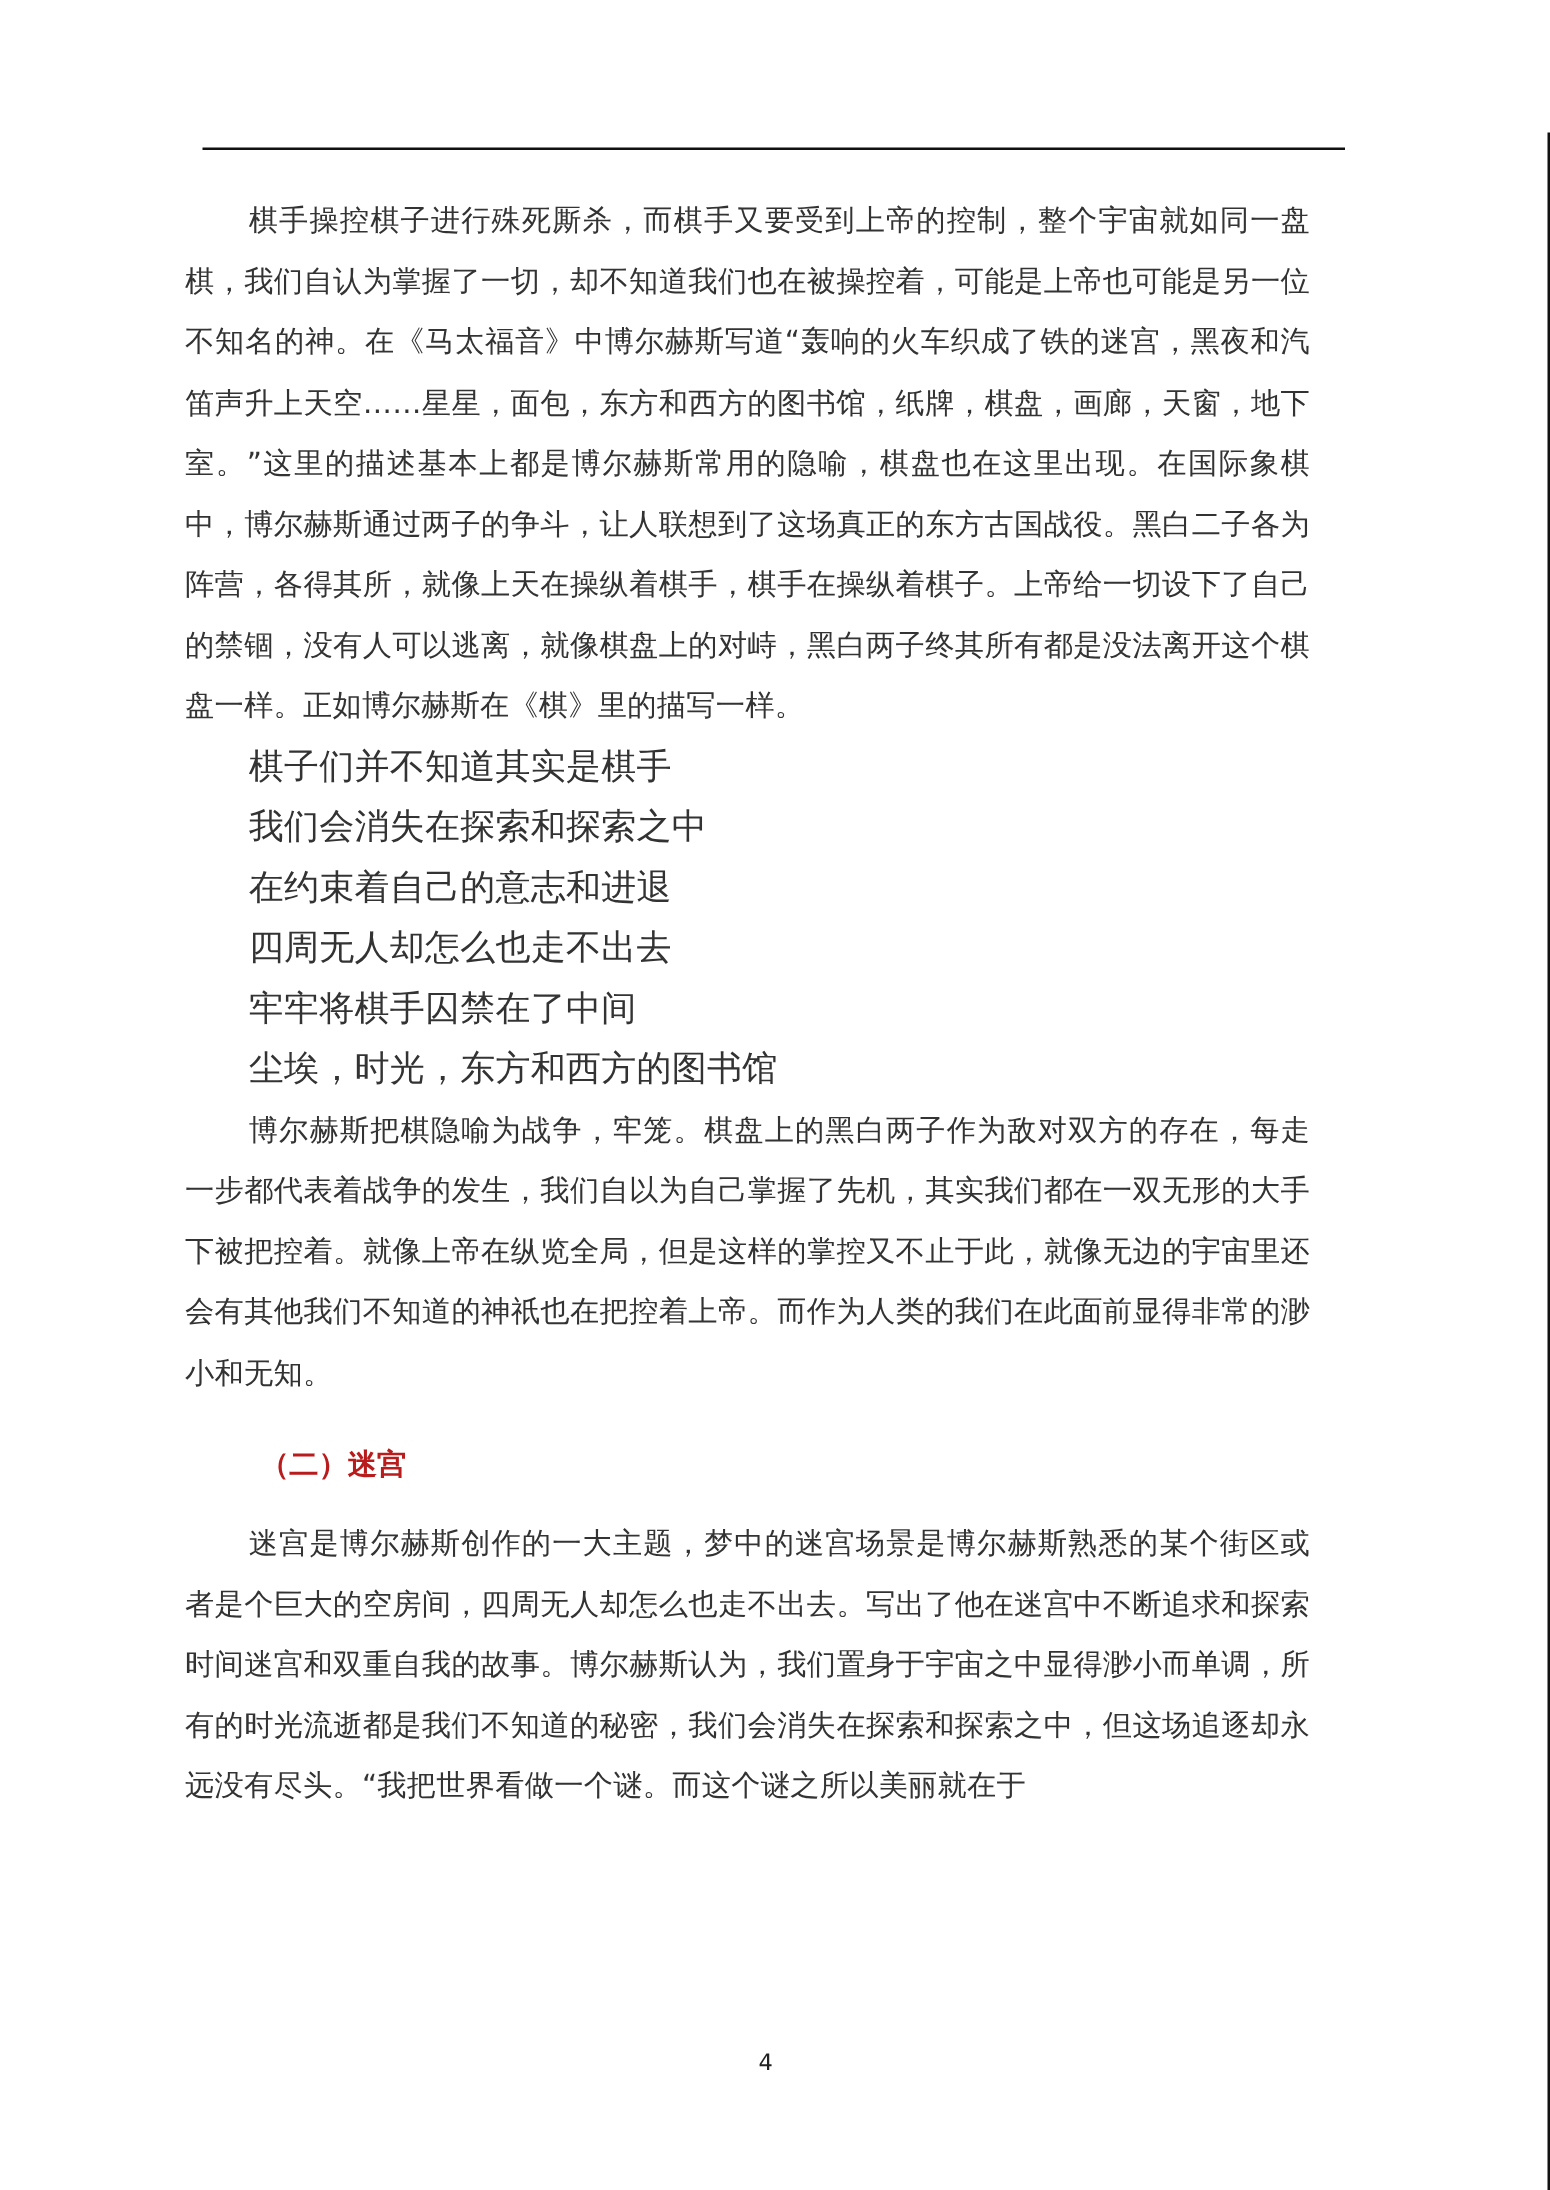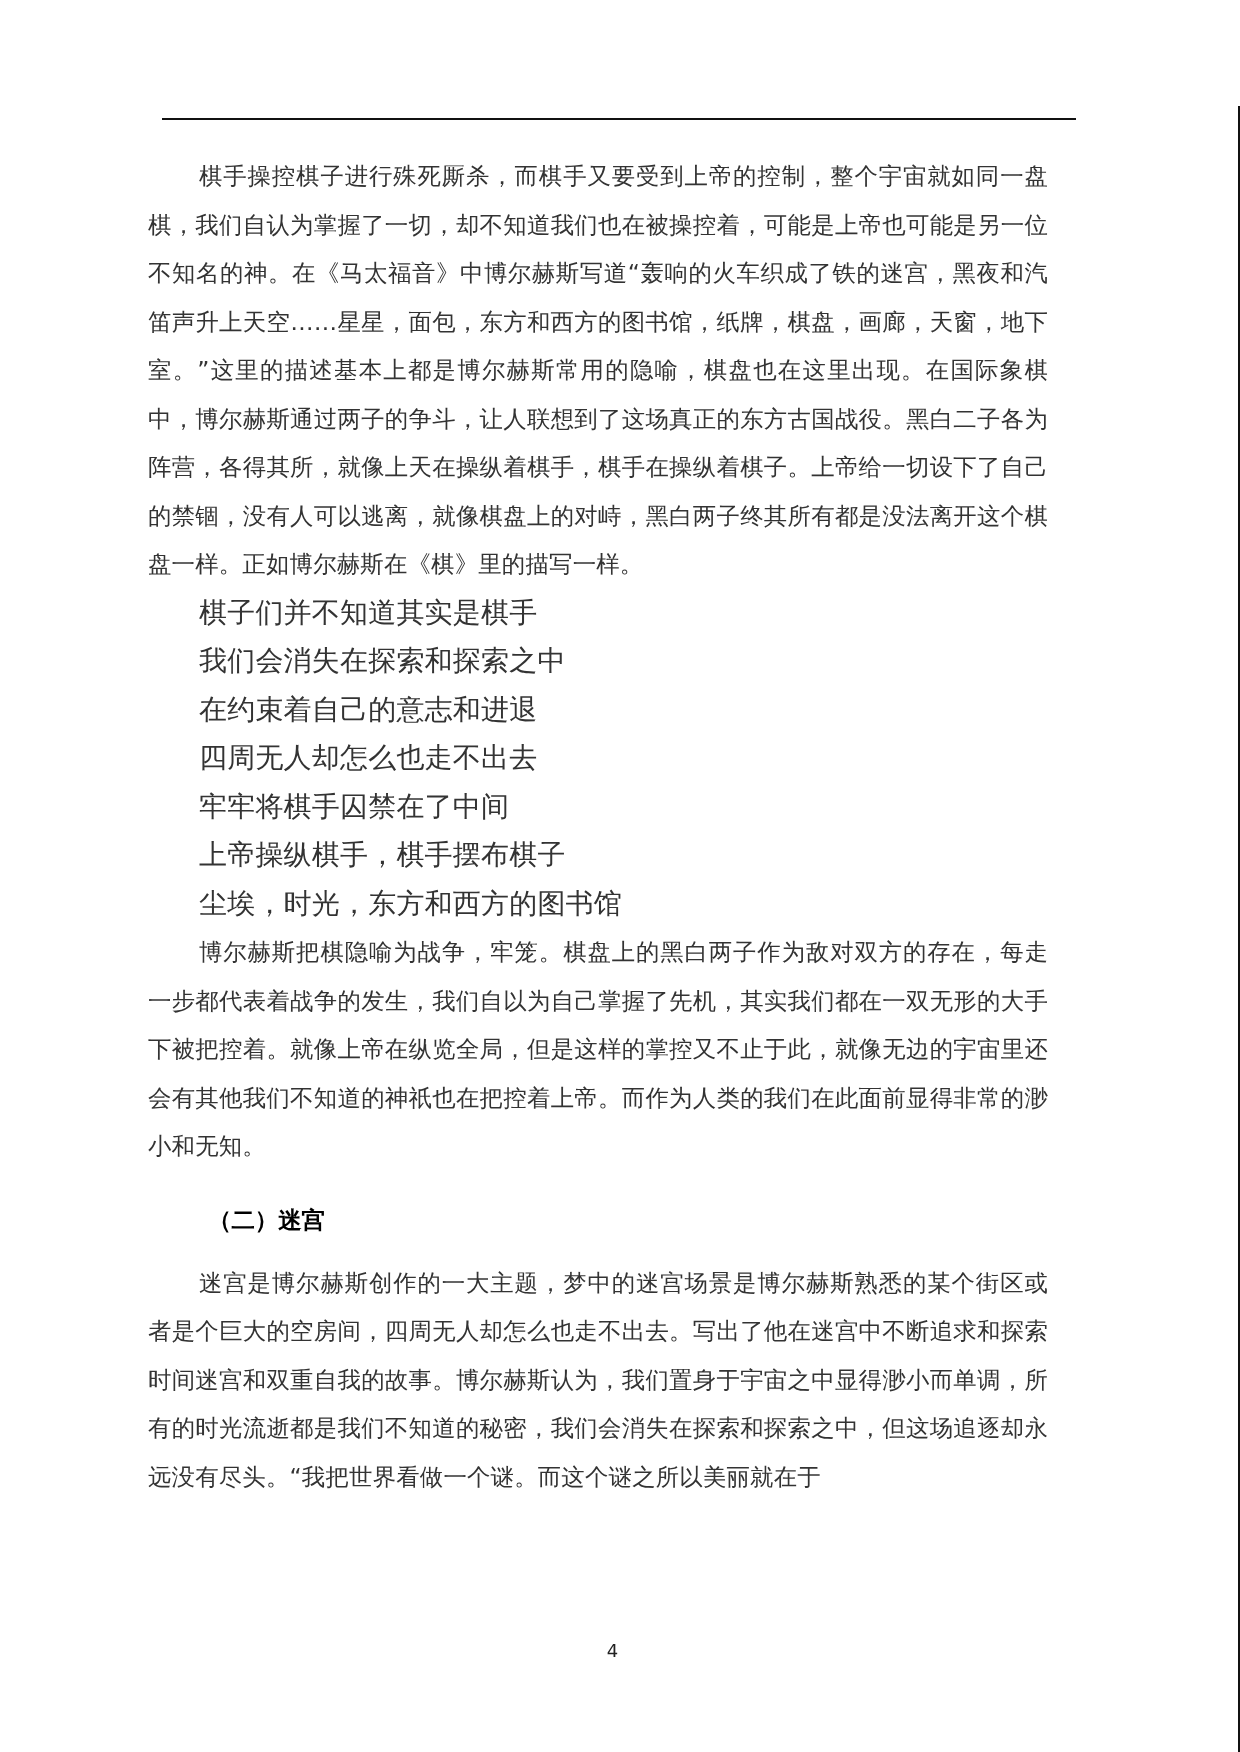--- a/index.html
+++ b/index.html
@@ -55,21 +55,21 @@
     .poem-line {
       font-size: 28px;
       line-height: 48.5px;
       padding-left: 51px;
       letter-spacing: 0.2px;
     }
     .heading {
       margin: 0;
       font-size: 23.4px;
       font-weight: bold;
-      color: #000000;
+      color: #b91c1c;
       padding-left: 60px;
       height: 70px;
       line-height: 70px;
       margin-top: 14px;
       margin-bottom: 4px;
     }
     .page-number {
       position: absolute;
       left: 0;
       width: 1240px;
@@ -89,21 +89,20 @@
 
 <main class="content">
   <p class="para">棋手操控棋子进行殊死厮杀，而棋手又要受到上帝的控制，整个宇宙就如同一盘棋，我们自认为掌握了一切，却不知道我们也在被操控着，可能是上帝也可能是另一位不知名的神。在《马太福音》中博尔赫斯写道“轰响的火车织成了铁的迷宫，黑夜和汽笛声升上天空……星星，面包，东方和西方的图书馆，纸牌，棋盘，画廊，天窗，地下室。”这里的描述基本上都是博尔赫斯常用的隐喻，棋盘也在这里出现。在国际象棋中，博尔赫斯通过两子的争斗，让人联想到了这场真正的东方古国战役。黑白二子各为阵营，各得其所，就像上天在操纵着棋手，棋手在操纵着棋子。上帝给一切设下了自己的禁锢，没有人可以逃离，就像棋盘上的对峙，黑白两子终其所有都是没法离开这个棋盘一样。正如博尔赫斯在《棋》里的描写一样。</p>
 
   <ul class="poem">
     <li class="poem-line">棋子们并不知道其实是棋手</li>
     <li class="poem-line">我们会消失在探索和探索之中</li>
     <li class="poem-line">在约束着自己的意志和进退</li>
     <li class="poem-line">四周无人却怎么也走不出去</li>
     <li class="poem-line">牢牢将棋手囚禁在了中间</li>
-    <li class="poem-line">上帝操纵棋手，棋手摆布棋子</li>
     <li class="poem-line">尘埃，时光，东方和西方的图书馆</li>
   </ul>
 
   <p class="para">博尔赫斯把棋隐喻为战争，牢笼。棋盘上的黑白两子作为敌对双方的存在，每走一步都代表着战争的发生，我们自以为自己掌握了先机，其实我们都在一双无形的大手下被把控着。就像上帝在纵览全局，但是这样的掌控又不止于此，就像无边的宇宙里还会有其他我们不知道的神祇也在把控着上帝。而作为人类的我们在此面前显得非常的渺小和无知。</p>
 
   <h2 class="heading">（二）迷宫</h2>
 
   <p class="para">迷宫是博尔赫斯创作的一大主题，梦中的迷宫场景是博尔赫斯熟悉的某个街区或者是个巨大的空房间，四周无人却怎么也走不出去。写出了他在迷宫中不断追求和探索时间迷宫和双重自我的故事。博尔赫斯认为，我们置身于宇宙之中显得渺小而单调，所有的时光流逝都是我们不知道的秘密，我们会消失在探索和探索之中，但这场追逐却永远没有尽头。“我把世界看做一个谜。而这个谜之所以美丽就在于</p>
 </main>
 

